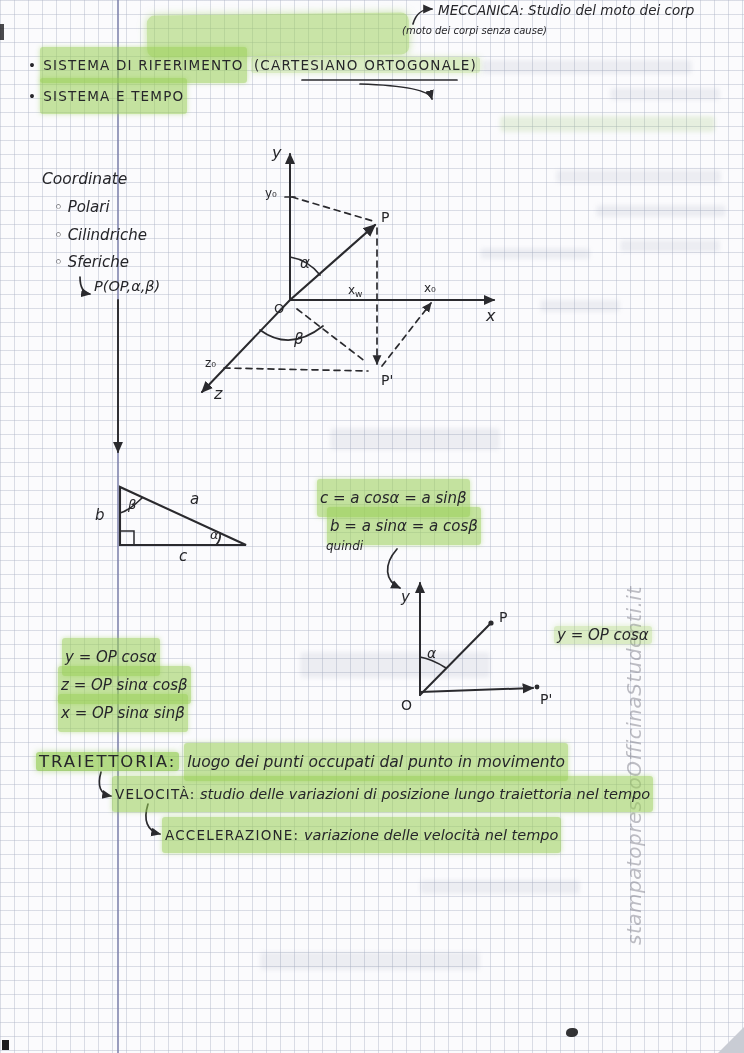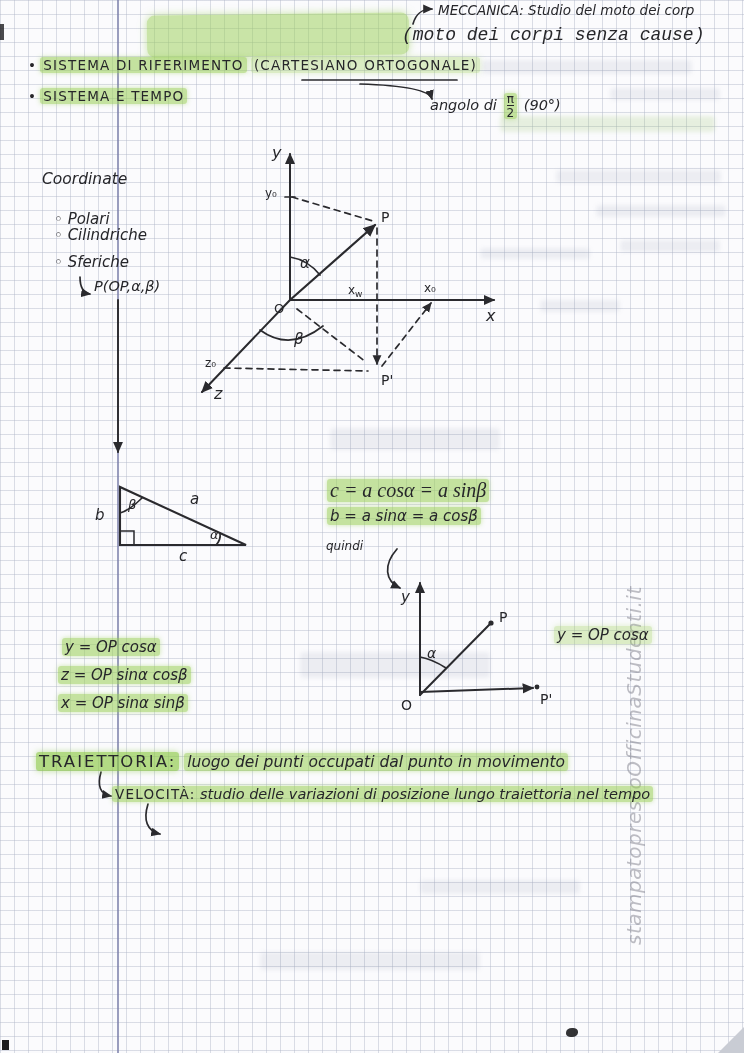--- a/index.html
+++ b/index.html
@@ -7,21 +7,21 @@
     background-color:#fbfbfd;
     background-image:
       linear-gradient(to right, rgba(176,182,200,0.45) 1px, transparent 1px),
       linear-gradient(to bottom, rgba(176,182,200,0.45) 1px, transparent 1px);
     background-size:14px 14px;
     font-family:"DejaVu Sans", sans-serif; color:#26262a;}
   .abs{position:absolute;}
   .lbl{position:absolute;white-space:nowrap;color:#26262a;}
   .hw{font-style:italic;}
   .caps{letter-spacing:1.2px;}
-  .hl{background:rgba(151,206,82,0.55);box-shadow:0 0 5px rgba(151,206,82,0.45);border-radius:3px;padding:0 3px;}
+  .hl{background:rgba(151,206,82,0.55);box-shadow:0 0 5px rgba(151,206,82,0.45);border-radius:3px;padding:10px 3px;}
   .hl-strong{background:rgba(140,200,70,0.66);box-shadow:0 0 6px rgba(140,200,70,0.5);border-radius:3px;padding:0 3px;}
   .hl-light{background:rgba(151,206,82,0.32);box-shadow:0 0 6px rgba(151,206,82,0.3);border-radius:3px;padding:0 3px;}
   #margin-line{position:absolute;left:117px;top:0;width:2px;height:100%;background:rgba(122,126,168,0.75);}
   #strokes{position:absolute;left:0;top:0;z-index:2;pointer-events:none;}
   .lbl,.row{z-index:3;}
   #title{position:absolute;left:158px;top:20px;font-size:31px;letter-spacing:7px;color:#1f1f23;z-index:3;}
   #title-hl{position:absolute;left:147px;top:14px;width:262px;height:42px;
     background:rgba(151,206,82,0.5);border-radius:8px;transform:rotate(-0.7deg);
     box-shadow:0 0 8px rgba(151,206,82,0.5);z-index:1;}
   .frac{display:inline-block;text-align:center;vertical-align:-7px;line-height:1;margin:0 2px;}
@@ -52,40 +52,35 @@
   <div class="bleed" style="left:330px;top:428px;width:170px;height:22px;"></div>
   <div class="bleed" style="left:540px;top:300px;width:80px;height:12px;"></div>
   <div class="bleed" style="left:300px;top:652px;width:190px;height:26px;"></div>
   <div class="bleed" style="left:260px;top:952px;width:220px;height:18px;"></div>
   <div class="bleed" style="left:420px;top:880px;width:160px;height:14px;"></div>
 
   <div id="margin-line"></div>
 
   <div id="title-hl"></div>
   <div class="lbl hw" style="left:438px;top:2px;font-size:13.5px;font-style:italic;">MECCANICA: Studio del moto dei corp</div>
-  <div class="lbl hw" style="left:402px;top:25px;font-size:18px;font-family:Liberation Mono, monospace;">(moto dei corpi senza cause)</div>
+  <div class="lbl hw" style="left:402px;top:25px;font-size:10px;">(moto dei corpi senza cause)</div>
 
   <div class="row" style="left:28px;top:57px;font-size:13.5px;">
     <span>•</span>
     <span class="caps hl">SISTEMA DI RIFERIMENTO</span>
     <span class="caps hl-light">(CARTESIANO ORTOGONALE)</span>
   </div>
   <div class="row" style="left:28px;top:88px;font-size:13.5px;">
     <span>•</span>
     <span class="caps hl">SISTEMA E TEMPO</span>
   </div>
 
-  <div class="row" style="left:430px;top:93px;font-size:14.5px;">
-    <span class="hw">angolo di</span>
-    <span class="frac hl"><span class="num">π</span><span class="den">2</span></span>
-    <span class="hw">(90°)</span>
-  </div>
 
   <div class="lbl hw" style="left:42px;top:170px;font-size:15.5px;">Coordinate</div>
-  <div class="row" style="left:54px;top:198px;font-size:15px;margin-top:12px;">
+  <div class="row" style="left:54px;top:198px;font-size:15px;">
     <span>◦</span>
     <span class="hw">Polari</span>
   </div>
   <div class="row" style="left:54px;top:226px;font-size:15px;">
     <span>◦</span>
     <span class="hw">Cilindriche</span>
   </div>
   <div class="row" style="left:54px;top:253px;font-size:15px;">
     <span>◦</span>
     <span class="hw">Sferiche</span>
@@ -151,21 +146,21 @@
   <div class="lbl" style="left:205px;top:356px;font-size:12px;">z₀</div>
   <div class="lbl hw" style="left:214px;top:384px;font-size:16px;">z</div>
   <div class="lbl" style="left:381px;top:372px;font-size:14px;">P'</div>
 
   <div class="lbl hw" style="left:95px;top:506px;font-size:15px;">b</div>
   <div class="lbl hw" style="left:128px;top:497px;font-size:13px;">β</div>
   <div class="lbl hw" style="left:190px;top:490px;font-size:15px;">a</div>
   <div class="lbl hw" style="left:210px;top:527px;font-size:13px;">α</div>
   <div class="lbl hw" style="left:179px;top:547px;font-size:15px;">c</div>
 
-  <div class="lbl hw hl" style="left:327px;top:479px;font-size:20px;font-family:Liberation Serif, serif;">c = a cosα = a sinβ</div>
+  <div class="lbl hw hl" style="left:317px;top:479px;font-size:15px;">c = a cosα = a sinβ</div>
   <div class="lbl hw hl" style="left:327px;top:507px;font-size:15px;">b = a sinα = a cosβ</div>
   <div class="lbl hw" style="left:326px;top:539px;font-size:12px;">quindi</div>
 
   <div class="lbl hw" style="left:401px;top:588px;font-size:15px;">y</div>
   <div class="lbl" style="left:499px;top:609px;font-size:14px;">P</div>
   <div class="lbl hw" style="left:427px;top:645px;font-size:14px;">α</div>
   <div class="lbl" style="left:401px;top:697px;font-size:14px;">O</div>
   <div class="lbl" style="left:540px;top:691px;font-size:14px;">P'</div>
 
   <div class="lbl hw hl" style="left:62px;top:638px;font-size:15px;">y = OP cosα</div>
@@ -174,20 +169,24 @@
   <div class="lbl hw hl-light" style="left:554px;top:626px;font-size:15px;">y = OP cosα</div>
 
   <div class="row" style="left:36px;top:752px;font-size:15.5px;">
     <span class="caps hl-strong" style="font-size:16.5px;letter-spacing:2px;">TRAIETTORIA:</span>
     <span class="hw hl">luogo dei punti occupati dal punto in movimento</span>
   </div>
   <div class="row" style="left:112px;top:786px;font-size:14.5px;">
     <span class="hl"><span class="caps" style="font-size:13.5px;">VELOCITÀ:</span>
     <span class="hw">studio delle variazioni di posizione lungo traiettoria nel tempo</span></span>
   </div>
+  <div class="row" style="left:162px;top:827px;font-size:14.5px;">
+    <span class="hl"><span class="caps" style="font-size:13.5px;">ACCELERAZIONE:</span>
+    <span class="hw">variazione delle velocità nel tempo</span></span>
+  </div>
 
   <div id="watermark">stampatopressoOfficinaStudenti.it</div>
 
   <div class="speck" style="left:0;top:24px;width:4px;height:16px;opacity:0.8;"></div>
   <div class="speck" style="left:2px;top:1040px;width:7px;height:10px;"></div>
   <div class="speck" style="left:566px;top:1028px;width:12px;height:9px;border-radius:50% 40% 50% 40%;opacity:0.9;"></div>
   <div class="abs" style="right:0;bottom:0;width:0;height:0;border-left:26px solid transparent;border-bottom:26px solid #c9ccd4;z-index:4;"></div>
 
 </div>
 

